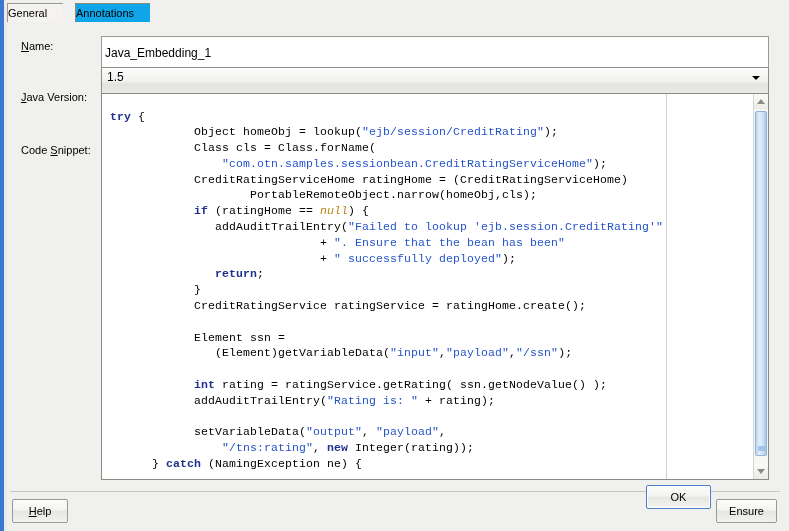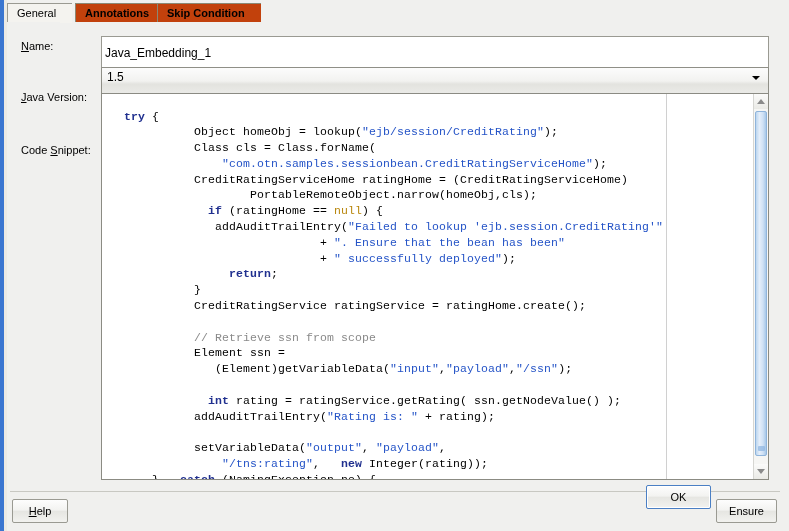--- a/index.html
+++ b/index.html
@@ -47,42 +47,40 @@
     height: 19px;
     width: 778px;
   }
   .tab {
     position: absolute;
     top: 0;
     height: 19px;
     box-sizing: border-box;
     font-size: 11px;
     line-height: 18px;
-    padding-left: 9px;
     padding-right: 16px;
     white-space: nowrap;
     color: #000;
   }
   .tab .tabskew {
     position: absolute;
     right: 0; top: 0;
     width: 12px; height: 19px;
   }
   .tab.active {
     background: #f4f3ef;
     border-top: 1px solid #9a9a92;
     border-left: 1px solid #9a9a92;
     z-index: 5;
   }
   .tab.inactive {
-    background: #c2410c;
+    background: #0ea5e9;
     border-top: 1px solid #8b8874;
     border-left: 1px solid #8b8874;
     z-index: 2;
-    font-weight: bold;
   }
   .tab.active .tabskew {
     background: linear-gradient(to bottom right, transparent 49.5%, #f4f3ef 50%);
     border-right: 0;
   }
 
   
   .lbl {
     position: absolute;
     font-size: 11px;
@@ -160,24 +158,24 @@
     position: absolute;
     left: 8px;
     top: 3px;
     font-family: "Liberation Mono", "DejaVu Sans Mono", monospace;
     font-size: 11.5px;
     line-height: 15.8px;
     white-space: pre;
     color: #000;
     letter-spacing: 0.1px;
   }
-  .k  { color: #20308f; font-weight: bold; margin-left: 14px; }
+  .k  { color: #20308f; font-weight: bold; }
   .s  { color: #2554c7; }
   .c  { color: #8a8a8a; }
-  .n  { color: #b8860b; }
+  .n  { color: #b8860b; font-style: italic; }
 
   
   .margin-guide {
     position: absolute;
     left: 564px;
     top: 0;
     width: 1px;
     height: 385px;
     background: #d0d0d0;
   }
@@ -273,23 +271,20 @@
   <div class="edge-left"></div>
   <div class="edge-left-inner"></div>
 
   <div class="tabstrip">
     <div class="tab active" id="tab0" style="left:0px;">
       <span>General</span>
       <span class="tabskew"></span>
     </div>
     <div class="tab inactive" id="tab1" style="left:68px;">
       <span>Annotations</span>
-    </div>
-    <div class="tab inactive" id="tab2" style="left:150px;">
-      <span>Skip Condition</span>
     </div>
   </div>
 
   <div class="lbl" style="left:21px; top:40px;"><span class="mn">N</span><span>ame:</span></div>
 
   <input class="name-field" type="text" value="Java_Embedding_1" style="">
 
   <div class="lbl" style="left:21px; top:71px;margin-top:20px;"><span class="mn">J</span><span>ava Version:</span></div>
 
   <div class="combo">
@@ -309,21 +304,20 @@
             CreditRatingServiceHome ratingHome = (CreditRatingServiceHome)
                     PortableRemoteObject.narrow(homeObj,cls);
             <span class="k">if</span> (ratingHome == <span class="n">null</span>) {
                addAuditTrailEntry(<span class="s">"Failed to lookup 'ejb.session.CreditRating'"</span>
                               + <span class="s">". Ensure that the bean has been"</span>
                               + <span class="s">" successfully deployed"</span>);
                <span class="k">return</span>;
             }
             CreditRatingService ratingService = ratingHome.create();
 
-            <span class="c">// Retrieve ssn from scope</span>
             Element ssn =
                (Element)getVariableData(<span class="s">"input"</span>,<span class="s">"payload"</span>,<span class="s">"/ssn"</span>);
 
             <span class="k">int</span> rating = ratingService.getRating( ssn.getNodeValue() );
             addAuditTrailEntry(<span class="s">"Rating is: "</span> + rating);
 
             setVariableData(<span class="s">"output"</span>, <span class="s">"payload"</span>,
                 <span class="s">"/tns:rating"</span>, <span class="k">new</span> Integer(rating));
       } <span class="k">catch</span> (NamingException ne) {</pre>
     </div>

